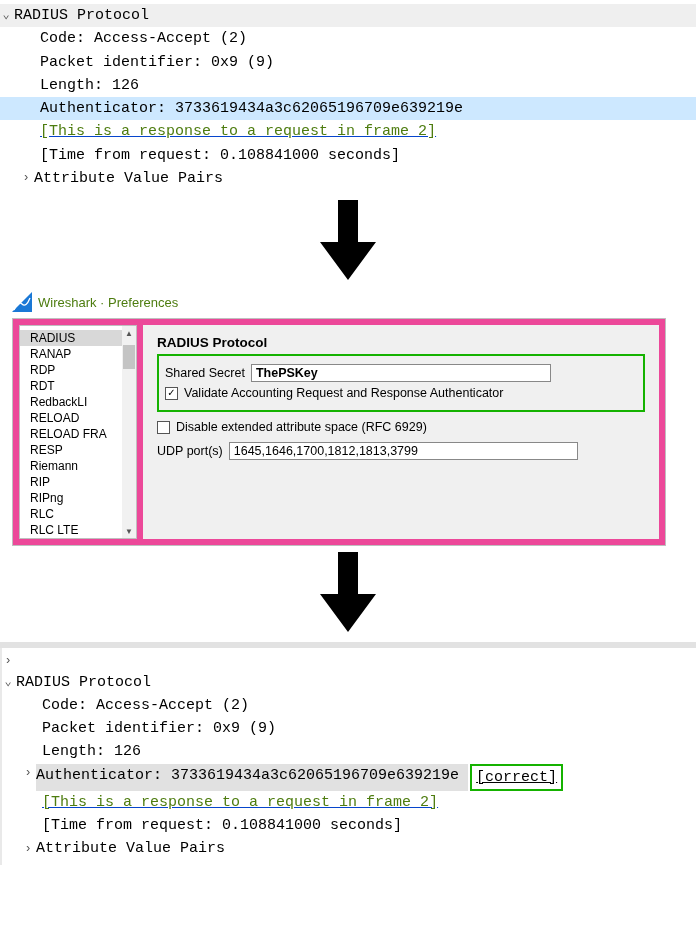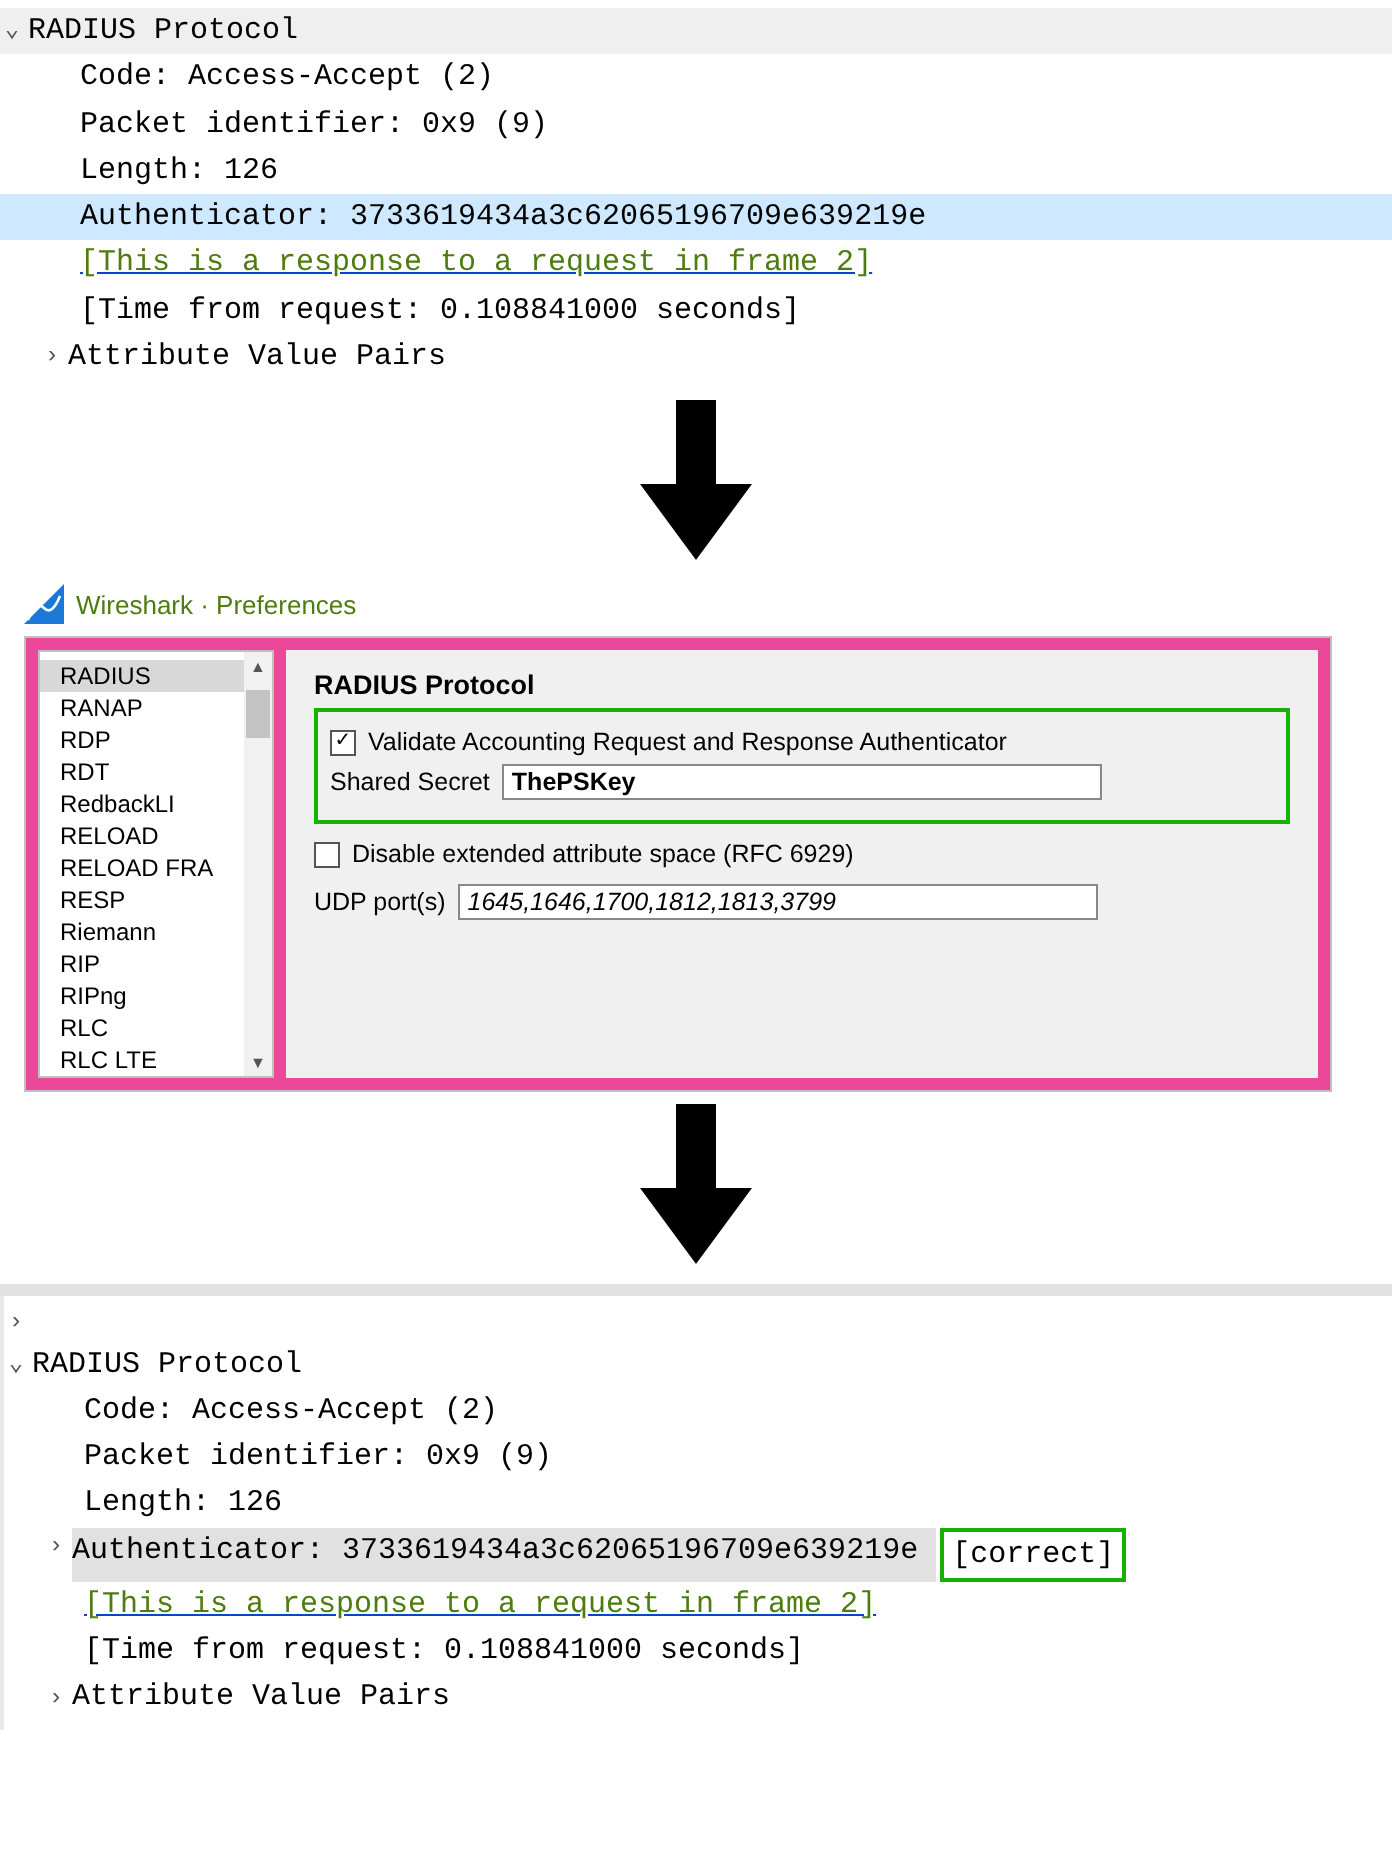--- a/index.html
+++ b/index.html
@@ -157,21 +157,21 @@
     white-space: nowrap;
   }
   .txt {
     font-family: "Segoe UI", sans-serif;
     font-size: 12.5px;
     padding: 1px 4px;
     border: 1px solid #888;
     background: #fff;
   }
   .txt.secret { width: 300px; font-weight: bold; }
-  .txt.ports  { width: 320px; font-style: italic; }
+  .txt.ports  { width: 349px; }
   .chk {
     width: 13px;
     height: 13px;
     border: 1px solid #555;
     background: #fff;
     display: inline-flex;
     align-items: center;
     justify-content: center;
     font-size: 10px;
     line-height: 1;
@@ -186,20 +186,21 @@
   }
   .auth-fill {
     background: #e1e1e1;
     display: inline-block;
   }
   .correct-box {
     border: 2.5px solid #15b200;
     display: inline-block;
     padding: 0 4px;
     margin-left: 2px;
+    text-decoration: underline;
   }
   .panel3 {
     border-left: 2px solid #e9e9e9;
   }
   .fragment {
     background: #e2e2e2;
     height: 6px;
   }
 </style>
 </head>
@@ -268,26 +269,26 @@
       <div class="vscroll">
         <div class="arrowbtn">▲</div>
         <div class="thumb"></div>
         <div class="arrowbtn">▼</div>
       </div>
     </div>
     <div class="prefs-main">
       <div class="prefs-heading">RADIUS Protocol</div>
       <div class="green-box">
         <div class="field-row">
+          <label>Shared Secret</label>
+          <input class="txt secret" value="ThePSKey" style="">
+        </div>
+        <div class="field-row">
           <span class="chk checked"></span>
           <label>Validate Accounting Request and Response Authenticator</label>
-        </div>
-        <div class="field-row">
-          <label>Shared Secret</label>
-          <input class="txt secret" value="ThePSKey" style="">
         </div>
       </div>
       <div class="prefs-body-lower">
         <div class="field-row">
           <span class="chk"></span>
           <label>Disable extended attribute space (RFC 6929)</label>
         </div>
         <div class="field-row">
           <label>UDP port(s)</label>
           <input class="txt ports" value="1645,1646,1700,1812,1813,3799" style="">

